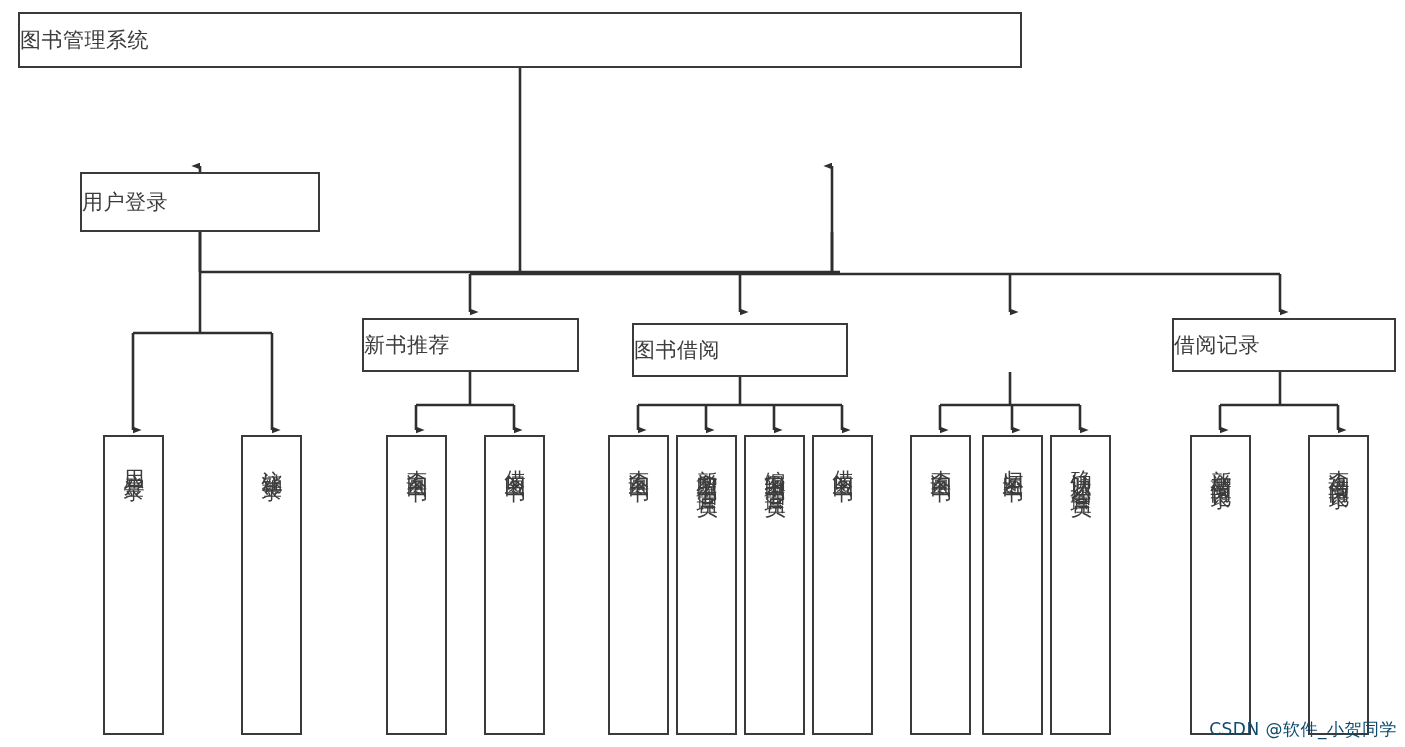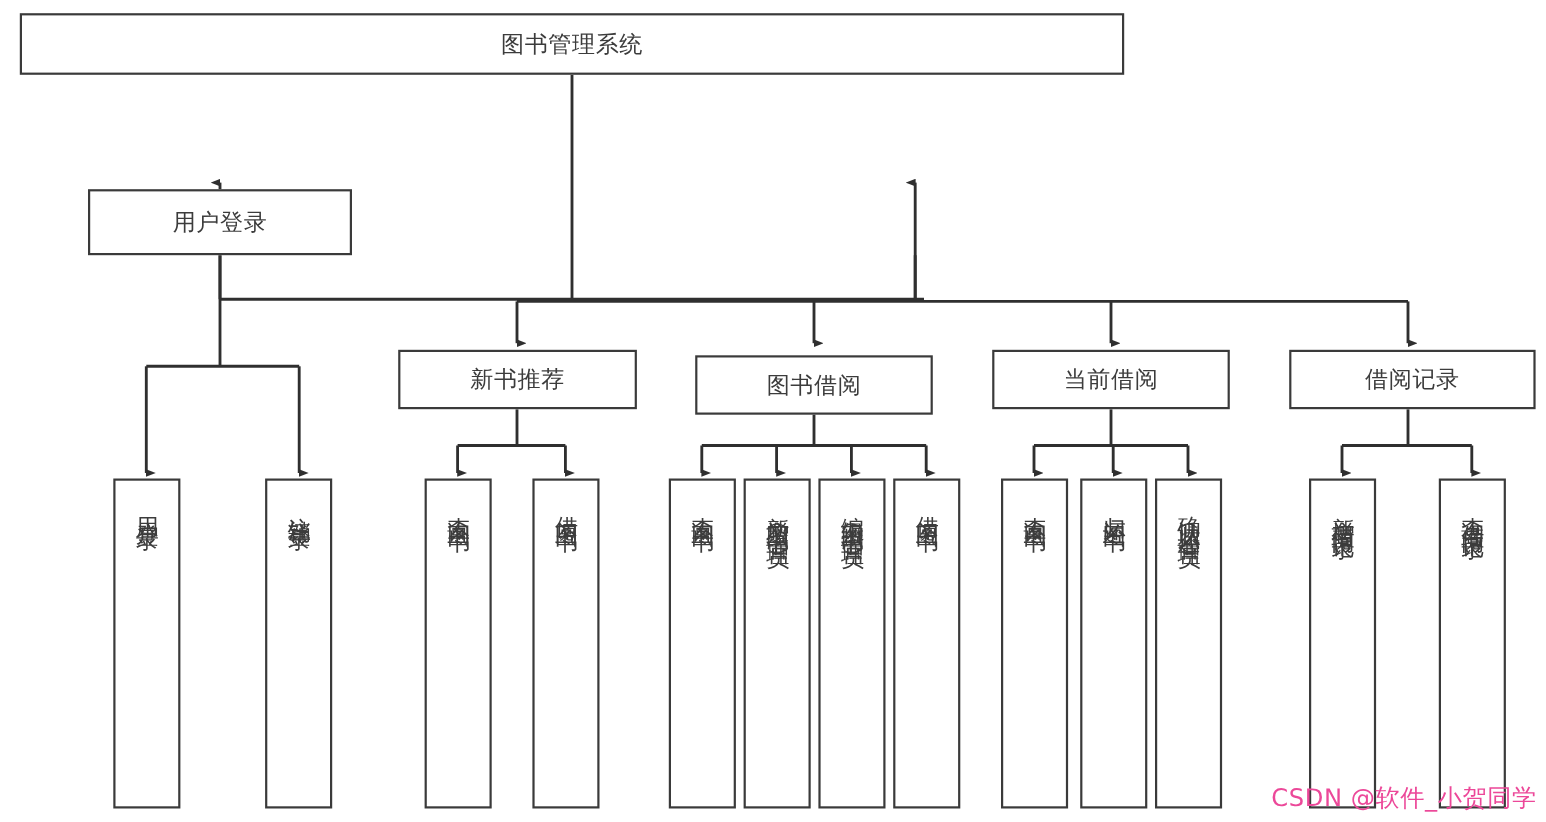--- a/index.html
+++ b/index.html
@@ -27,21 +27,20 @@
     width: 1405px;
     height: 747px;
   }
   .node-box {
     position: absolute;
     box-sizing: border-box;
     border: 2px solid #3a3a3a;
     background: #ffffff;
     display: flex;
     align-items: center;
-    justify-content: center;
     color: #3c3c3c;
   }
   .node-label {
     font-size: 21px;
     line-height: 1.15;
     letter-spacing: 0.5px;
     white-space: nowrap;
     color: #3c3c3c;
   }
   .node-box.leaf {
@@ -54,22 +53,22 @@
     text-orientation: upright;
     white-space: nowrap;
     font-size: 21px;
     letter-spacing: 4px;
     line-height: 1;
   }
   .watermark {
     position: absolute;
     right: 8px;
     bottom: 6px;
-    font-size: 22px;
-    color: #ec4899;
+    font-size: 17px;
+    color: #0c4a6e;
     letter-spacing: 0.5px;
     white-space: nowrap;
     pointer-events: none;
   }
 </style>
 </head>
 <body>
 
 <div id="diagram-root">
 
@@ -133,23 +132,20 @@
 
   <div class="node-box" style="left: 80px; top: 172px; width: 240px; height: 60px;">
       <span class="node-label">用户登录</span>
     </div>
     <div class="node-box" style="left: 362px; top: 318px; width: 217px; height: 54px;">
       <span class="node-label">新书推荐</span>
     </div>
     <div class="node-box" style="left: 632px; top: 323px; width: 216px; height: 54px;">
       <span class="node-label">图书借阅</span>
     </div>
-    <div class="node-box" style="left: 902px; top: 318px; width: 216px; height: 54px;">
-      <span class="node-label">当前借阅</span>
-    </div>
     <div class="node-box" style="left: 1172px; top: 318px; width: 224px; height: 54px;">
       <span class="node-label">借阅记录</span>
     </div>
     <div class="node-box leaf" style="left: 103px; top: 435px; width: 61px; height: 300px;">
       <span class="node-label">用户登录</span>
     </div>
     <div class="node-box leaf" style="left: 241px; top: 435px; width: 61px; height: 300px;">
       <span class="node-label">注销登录</span>
     </div>
     <div class="node-box leaf" style="left: 386px; top: 435px; width: 61px; height: 300px;">

